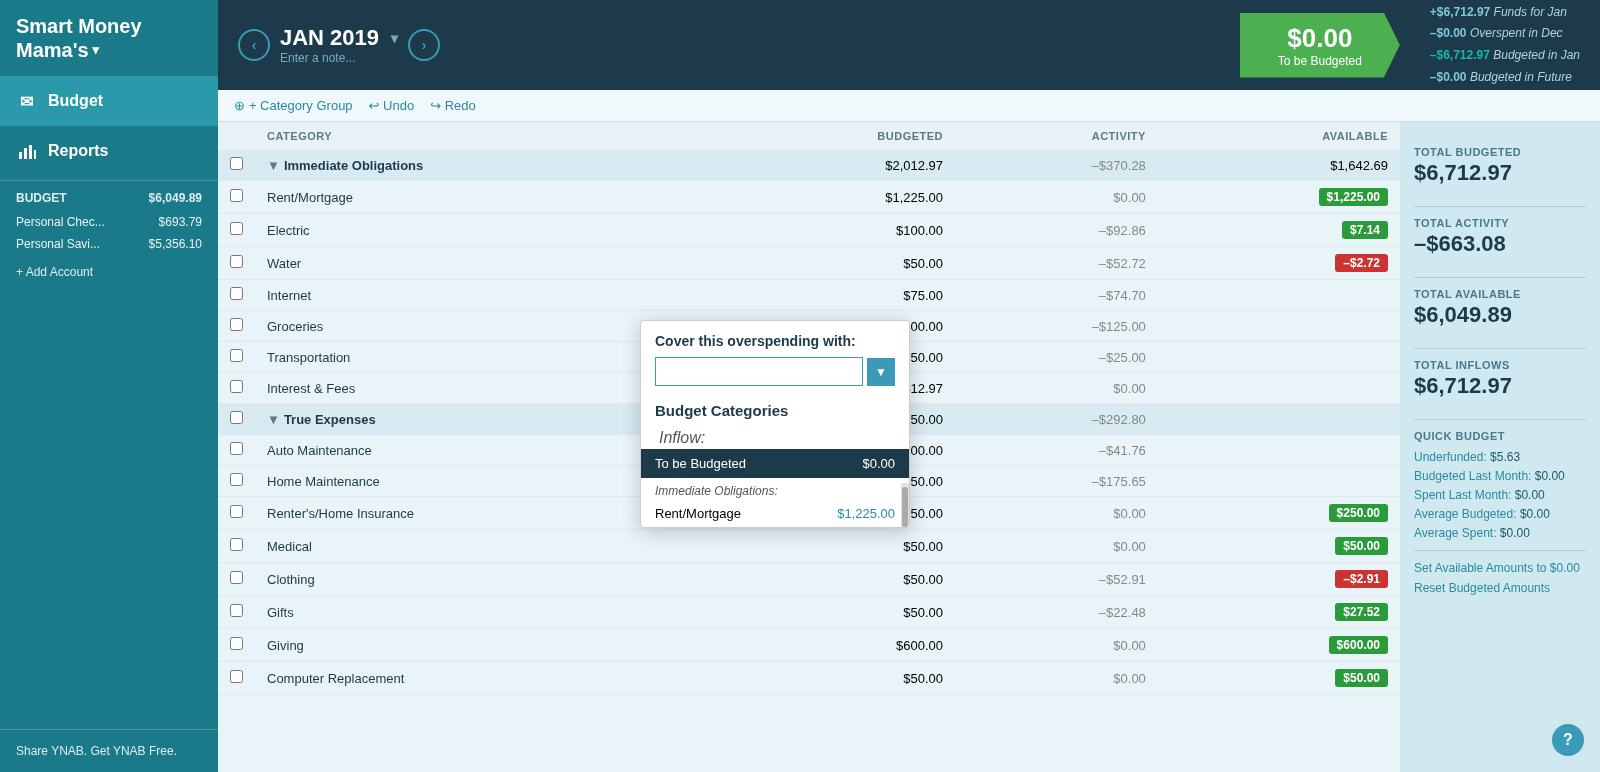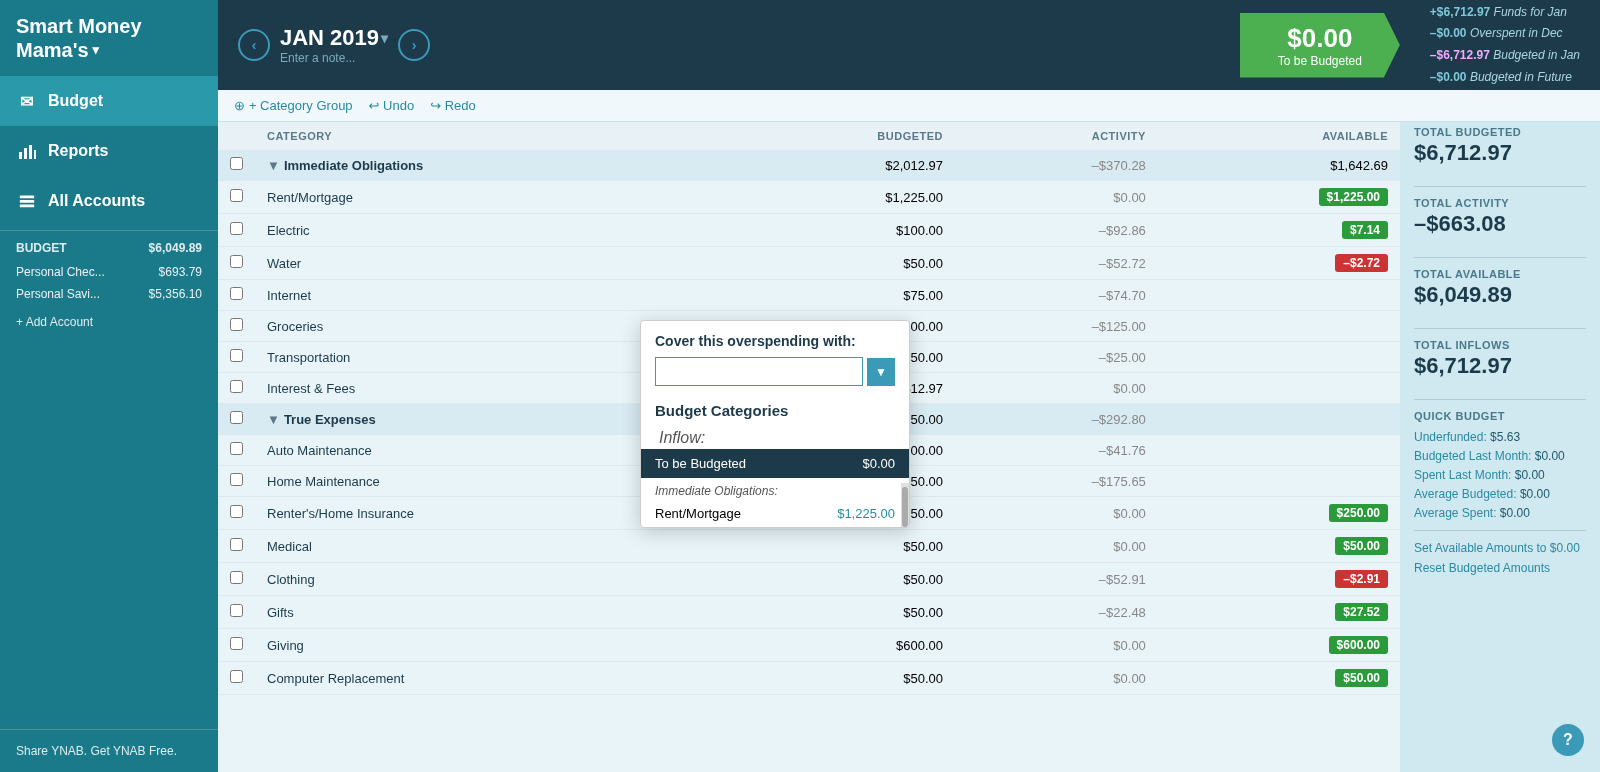--- a/index.html
+++ b/index.html
@@ -123,21 +123,21 @@
     }
     .month-nav .month-label {
       text-align: center;
     }
     .month-nav .month-title {
       color: white;
       font-size: 22px;
       font-weight: bold;
       display: flex;
       align-items: center;
-      gap: 2px;
+      gap: 12px;
     }
     .month-nav .month-note {
       color: #7aaabb;
       font-size: 12px;
       text-align: left;
     }
     .to-budget-box {
       background: #4caf50;
       color: white;
       padding: 10px 20px;
@@ -251,21 +251,21 @@
       display: inline-block;
     }
     .checkbox-cell { width: 28px; text-align: center; }
     .chevron { margin-right: 4px; color: #5a7a88; }
 
     
     #right-panel {
       width: 200px;
       min-width: 200px;
       background: #d0e8f0;
-      padding: 4px 14px;
+      padding: 24px 14px;
       overflow-y: auto;
     }
     .panel-stat {
       margin-bottom: 20px;
     }
     .panel-stat .stat-label {
       font-size: 11px;
       font-weight: 700;
       text-transform: uppercase;
       color: #4a7a8a;
@@ -448,30 +448,20 @@
     <span class="nav-icon">
       <svg width="18" height="18" viewBox="0 0 18 18" fill="white">
           <rect x="1" y="10" width="3" height="7"></rect>
           <rect x="6" y="6" width="3" height="11"></rect>
           <rect x="11" y="3" width="3" height="14"></rect>
           <rect x="16" y="8" width="3" height="9"></rect>
         </svg>
     </span>
     <span>Reports</span>
   </div>
-  <div class="nav-item">
-    <span class="nav-icon">
-      <svg width="18" height="18" viewBox="0 0 20 20" fill="white">
-          <rect x="2" y="4" width="16" height="3" rx="1"></rect>
-          <rect x="2" y="9" width="16" height="3" rx="1"></rect>
-          <rect x="2" y="14" width="16" height="3" rx="1"></rect>
-        </svg>
-    </span>
-    <span>All Accounts</span>
-  </div>
 
   <div class="budget-section">
     <div class="budget-header">
       <span>BUDGET</span>
       <span>$6,049.89</span>
     </div>
     <div class="account-item">
       <span>Personal Chec...</span>
       <span>$693.79</span>
     </div>
@@ -505,21 +495,21 @@
     </div>
 
     <div class="to-budget-box" style="margin-left:auto;">
       <div class="amount">$0.00</div>
       <div class="label">To be Budgeted</div>
     </div>
 
     <div class="budget-summary">
       <div><strong style="color:#7ec8d8;">+$6,712.97</strong> <em>Funds for Jan</em></div>
       <div><strong style="color:#7ec8d8;">–$0.00</strong> <em>Overspent in Dec</em></div>
-      <div><strong style="color:#f0abfc;">–$6,712.97</strong> <em>Budgeted in Jan</em></div>
+      <div><strong style="color:#14b8a6;">–$6,712.97</strong> <em>Budgeted in Jan</em></div>
       <div><strong style="color:#7ec8d8;">–$0.00</strong> <em>Budgeted in Future</em></div>
     </div>
   </div>
 
   <div id="toolbar">
     <button class="toolbar-btn">
       <span>⊕</span>
       <span>+ Category Group</span>
     </button>
     <button class="toolbar-btn">

